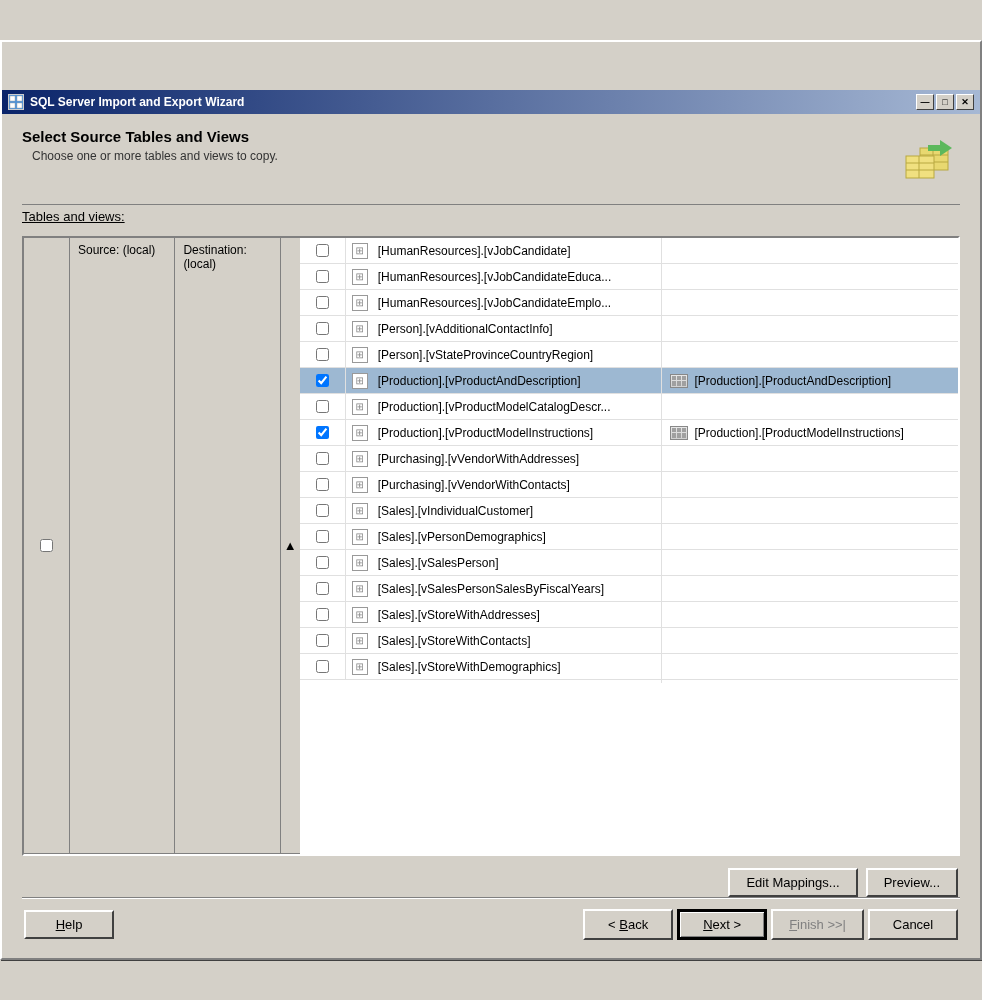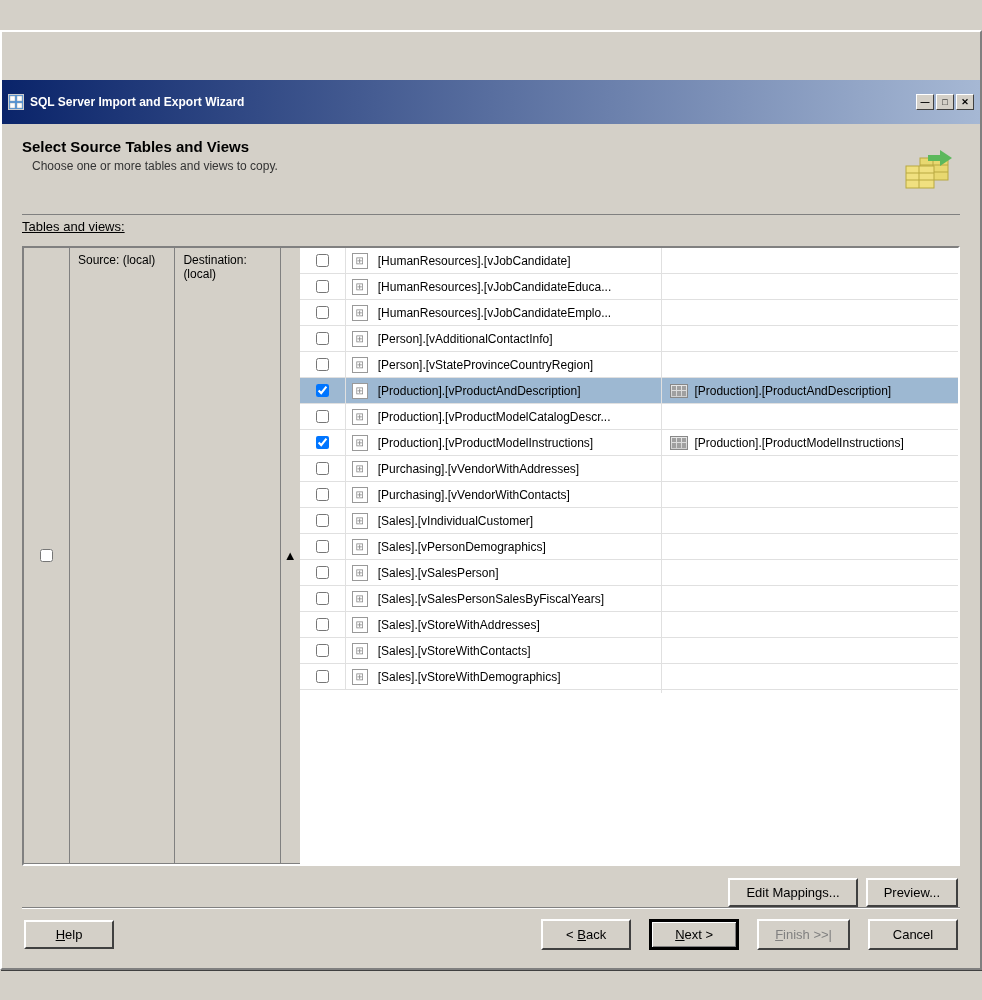--- a/index.html
+++ b/index.html
@@ -20,21 +20,21 @@
       border-bottom-color: #808080;
       box-shadow: 1px 1px 0 #404040;
     }
     .title-bar {
       background: linear-gradient(to right, #0a246a, #a6b8d4);
       color: white;
       padding: 4px 6px;
       display: flex;
       align-items: center;
       justify-content: space-between;
-      height: 44px;
+      height: 24px;
       margin-top: 48px;
     }
     .title-bar-left {
       display: flex;
       align-items: center;
       gap: 6px;
     }
     .title-bar-icon {
       width: 16px;
       height: 16px;
@@ -302,21 +302,21 @@
     }
     .btn-disabled {
       color: #808080;
       cursor: default;
     }
     .btn span.underline {
       text-decoration: underline;
     }
     .nav-buttons {
       display: flex;
-      gap: 18px;
+      gap: 4px;
       padding-left: 20px;
     }
   </style>
 </head>
 <body>
 
 <div class="window">
 
   <div class="title-bar">
     <div class="title-bar-left">

